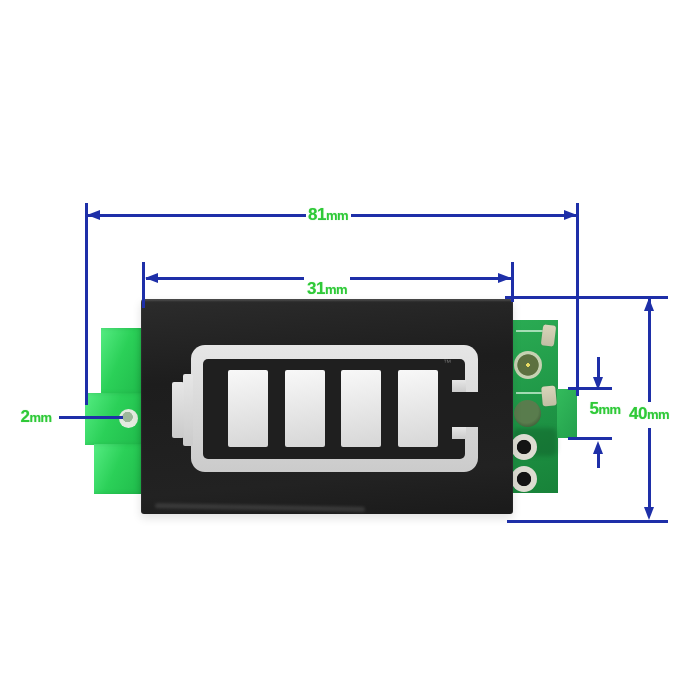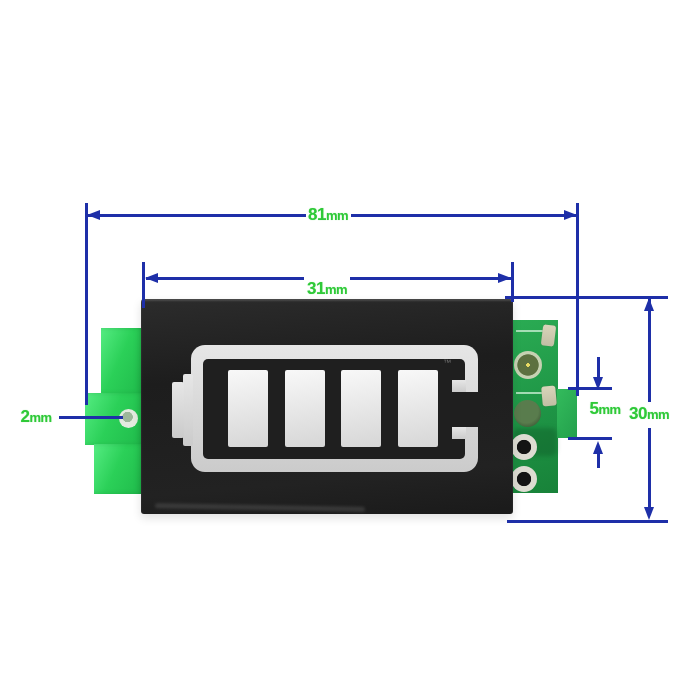--- a/index.html
+++ b/index.html
@@ -127,21 +127,21 @@
     <span>31</span><span class="unit">mm</span>
   </div>
 
   <div class="abs dl dl-h" style="left:505px;top:296px;width:163px;"></div>
   <div class="abs dl dl-h" style="left:507px;top:520px;width:161px;"></div>
   <div class="abs dl dl-v" style="left:648px;top:299px;height:103px;"></div>
   <div class="abs dl dl-v" style="left:648px;top:428px;height:82px;"></div>
   <div class="abs arr arr-up" style="left:644px;top:298px;"></div>
   <div class="abs arr arr-down" style="left:644px;top:507px;"></div>
   <div class="abs dim-label" style="left:621px;top:405px;width:56px;">
-    <span>30</span><span class="unit">mm</span>
+    <span>40</span><span class="unit">mm</span>
   </div>
 
   <div class="abs dl dl-h" style="left:568px;top:387px;width:44px;"></div>
   <div class="abs dl dl-h" style="left:568px;top:437px;width:44px;"></div>
   <div class="abs dl dl-v" style="left:597px;top:357px;height:22px;"></div>
   <div class="abs arr arr-down" style="left:593px;top:377px;"></div>
   <div class="abs dl dl-v" style="left:597px;top:452px;height:16px;"></div>
   <div class="abs arr arr-up" style="left:593px;top:441px;"></div>
   <div class="abs dim-label" style="left:581px;top:400px;width:48px;">
     <span>5</span><span class="unit">mm</span>

